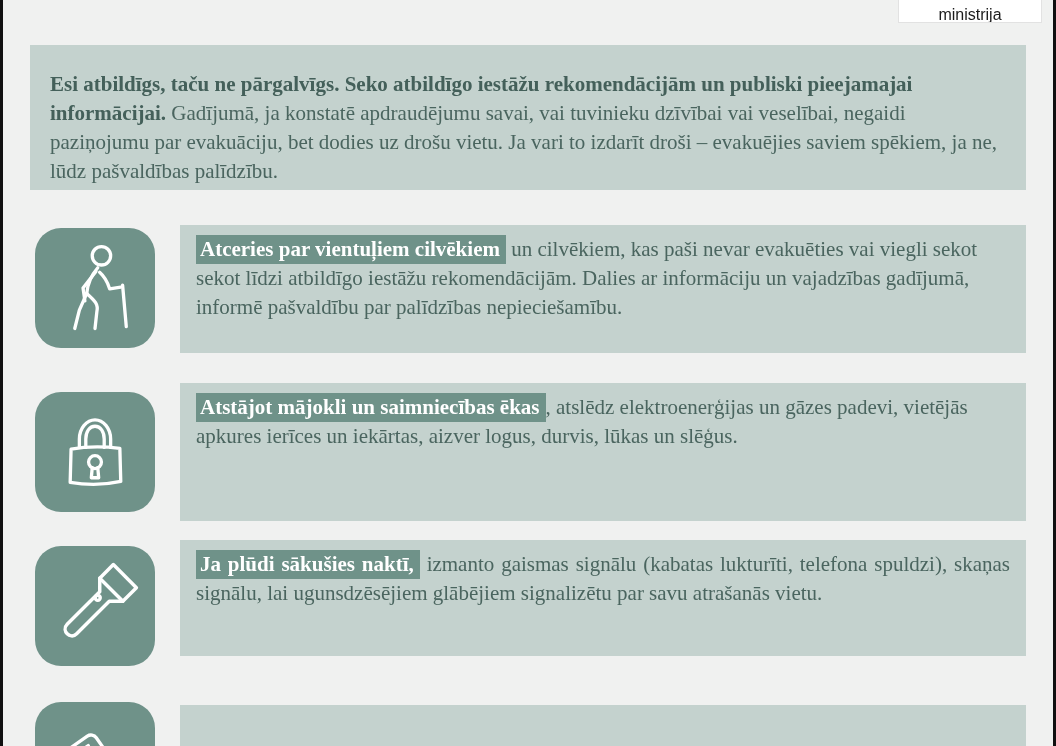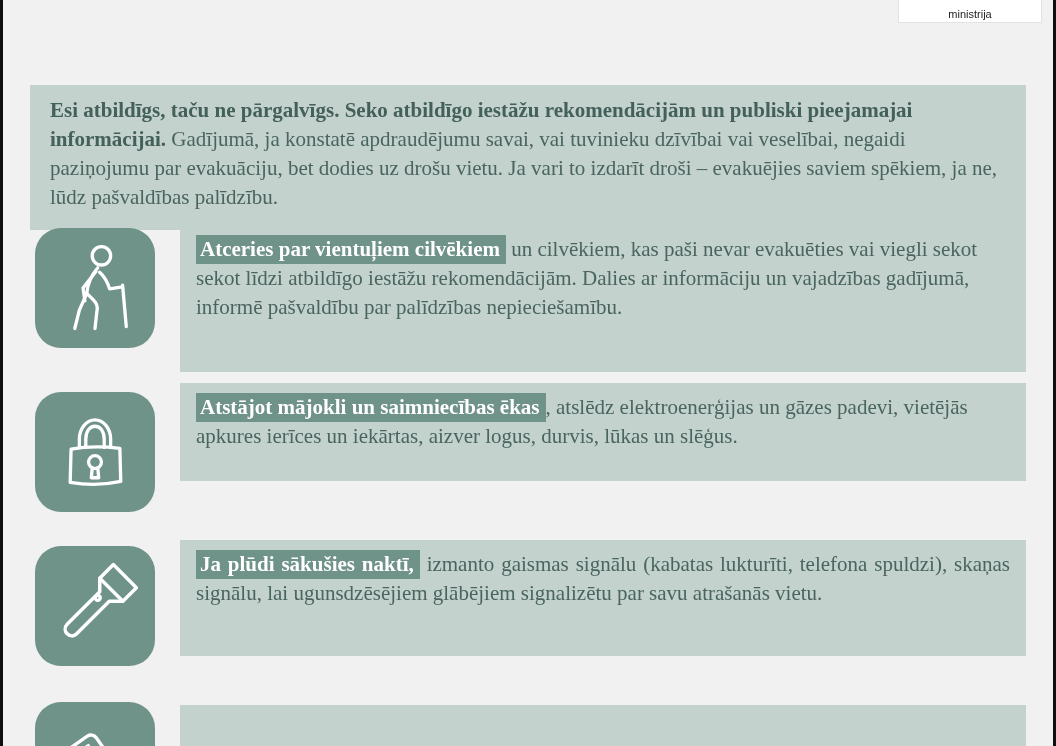--- a/index.html
+++ b/index.html
@@ -16,28 +16,27 @@
 
   .logo-box {
     position: absolute; left: 898px; top: 0; width: 142px; height: 22px;
     background: #ffffff;
     border-left: 1px solid #e2e2e2; border-right: 1px solid #e2e2e2; border-bottom: 1px solid #e2e2e2;
     display: flex; align-items: flex-end; justify-content: center;
     overflow: hidden;
   }
   .logo-box span {
     font-family: "Liberation Sans", "DejaVu Sans", sans-serif;
-    font-size: 11px; line-height: 15px; color: #1c1c1c; margin-top: 32px;
+    font-size: 16px; line-height: 15px; color: #1c1c1c; margin-top: 32px;
   }
 
   .banner {
     position: absolute; left: 30px; top: 45px; width: 996px; height: 145px;
     background: #c4d2ce; box-sizing: border-box;
-    padding: 11px 20px;
-    margin-top: 40px;
+    padding: 25px 20px;
   }
   .banner p, .textbox p {
     margin: 0; font-size: 21px; line-height: 29px; color: #4a655f;
   }
   .banner b { color: #44605a; }
 
   .tile {
     position: absolute; left: 35px; width: 120px; height: 120px;
     background: #6f9289; border-radius: 26px;
     display: flex; align-items: center; justify-content: center;
@@ -49,22 +48,22 @@
     background: #c4d2ce; box-sizing: border-box;
     padding: 10px 16px 0 16px;
   }
   .hl {
     background: #6f9289; color: #ffffff; font-weight: bold;
     padding: 2px 6px 3px 4px;
     -webkit-box-decoration-break: clone; box-decoration-break: clone;
   }
   .justify p { text-align: justify; }
 
-  #tile-1 { top: 228px; } #box-1 { top: 225px; height: 147px; }
-  #tile-2 { top: 392px; } #box-2 { top: 383px; height: 98px; }
+  #tile-1 { top: 228px; } #box-1 { top: 225px; height: 128px; }
+  #tile-2 { top: 392px; } #box-2 { top: 383px; height: 138px; }
   #tile-3 { top: 546px; } #box-3 { top: 540px; height: 116px; }
   #tile-4 { top: 702px; } #box-4 { top: 705px; height: 120px; }
 </style>
 </head>
 <body>
 
 <div class="edge edge-left"></div>
 <div class="edge edge-right"></div>
 
 <div class="logo-box">

